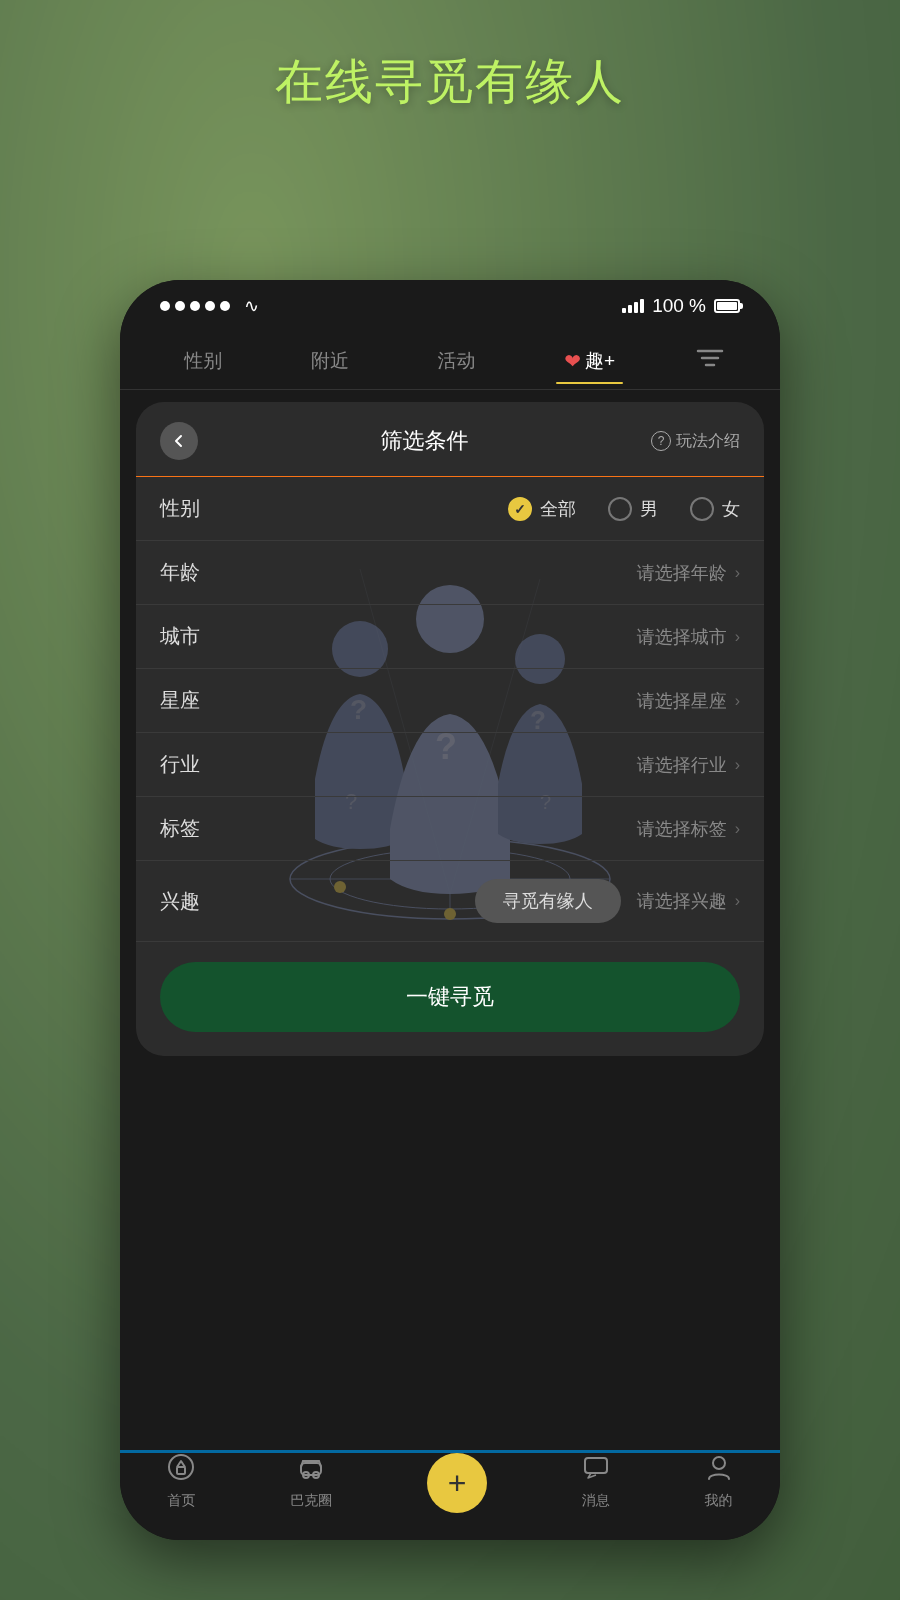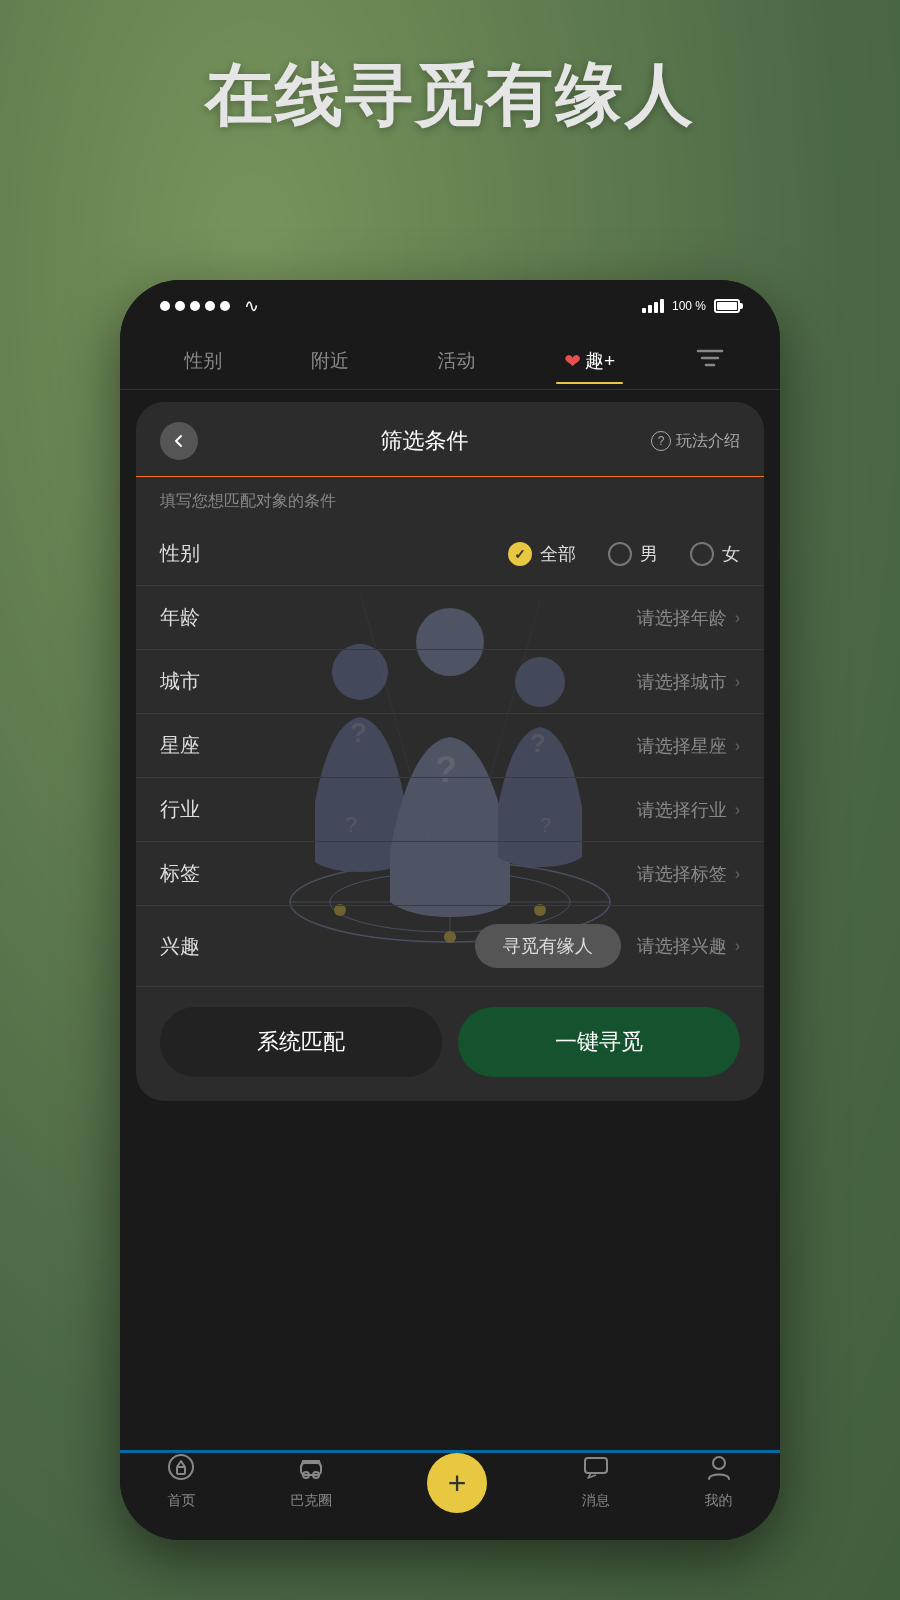--- a/index.html
+++ b/index.html
@@ -36,23 +36,23 @@
     }
     .headline-main {
       font-size: 72px;
       font-weight: 300;
       color: #fff;
       letter-spacing: 4px;
       text-shadow: 0 2px 8px rgba(0,0,0,0.3);
       margin-bottom: 10px;
     }
     .headline-sub {
-      font-size: 68px;
-      font-weight: 700;
-      color: #e5e5e5;
+      font-size: 48px;
+      font-weight: 400;
+      color: #bef264;
       letter-spacing: 2px;
       text-shadow: 0 2px 8px rgba(0,0,0,0.3);
     }
 
     
     .phone-wrap {
       position: absolute;
       top: 280px;
       left: 50%;
       transform: translateX(-50%);
@@ -90,21 +90,21 @@
     .wifi-icon {
       color: #fff;
       font-size: 18px;
       margin-left: 6px;
     }
     .status-right {
       display: flex;
       align-items: center;
       gap: 8px;
       color: #fff;
-      font-size: 12px;
+      font-size: 19px;
     }
     .signal-bars {
       display: flex; align-items: flex-end; gap: 2px;
     }
     .signal-bar {
       background: #fff;
       width: 4px;
       border-radius: 1px;
     }
     .battery-icon {
@@ -466,21 +466,20 @@
       </div>
       <div class="filter-title">筛选条件</div>
       <div class="help-link">
         <div class="help-circle">
           <span>?</span>
         </div>
         <span>玩法介绍</span>
       </div>
     </div>
 
-    <div class="filter-subtitle">填写您想匹配对象的条件</div>
 
     <div class="filter-row">
       <div class="filter-label">性别</div>
       <div class="gender-options">
         <div class="gender-option">
           <div class="radio-circle checked">
             <span class="radio-check">✓</span>
           </div>
           <span>全部</span>
         </div>
@@ -542,21 +541,20 @@
           <span>寻觅有缘人</span>
         </div>
         <div class="filter-right">
           <span>请选择兴趣</span>
           <span class="chevron-right">›</span>
         </div>
       </div>
     </div>
 
     <div class="action-buttons">
-      <div class="btn-system">系统匹配</div>
       <div class="btn-search">一键寻觅</div>
     </div>
 
   </div>
 
   <div class="bottom-tabbar">
     <div class="tab-item">
       <span class="tab-icon">
         <svg width="28" height="28" viewBox="0 0 28 28" fill="none">
           <circle cx="14" cy="14" r="12" stroke="#888" stroke-width="2" fill="none"></circle>

